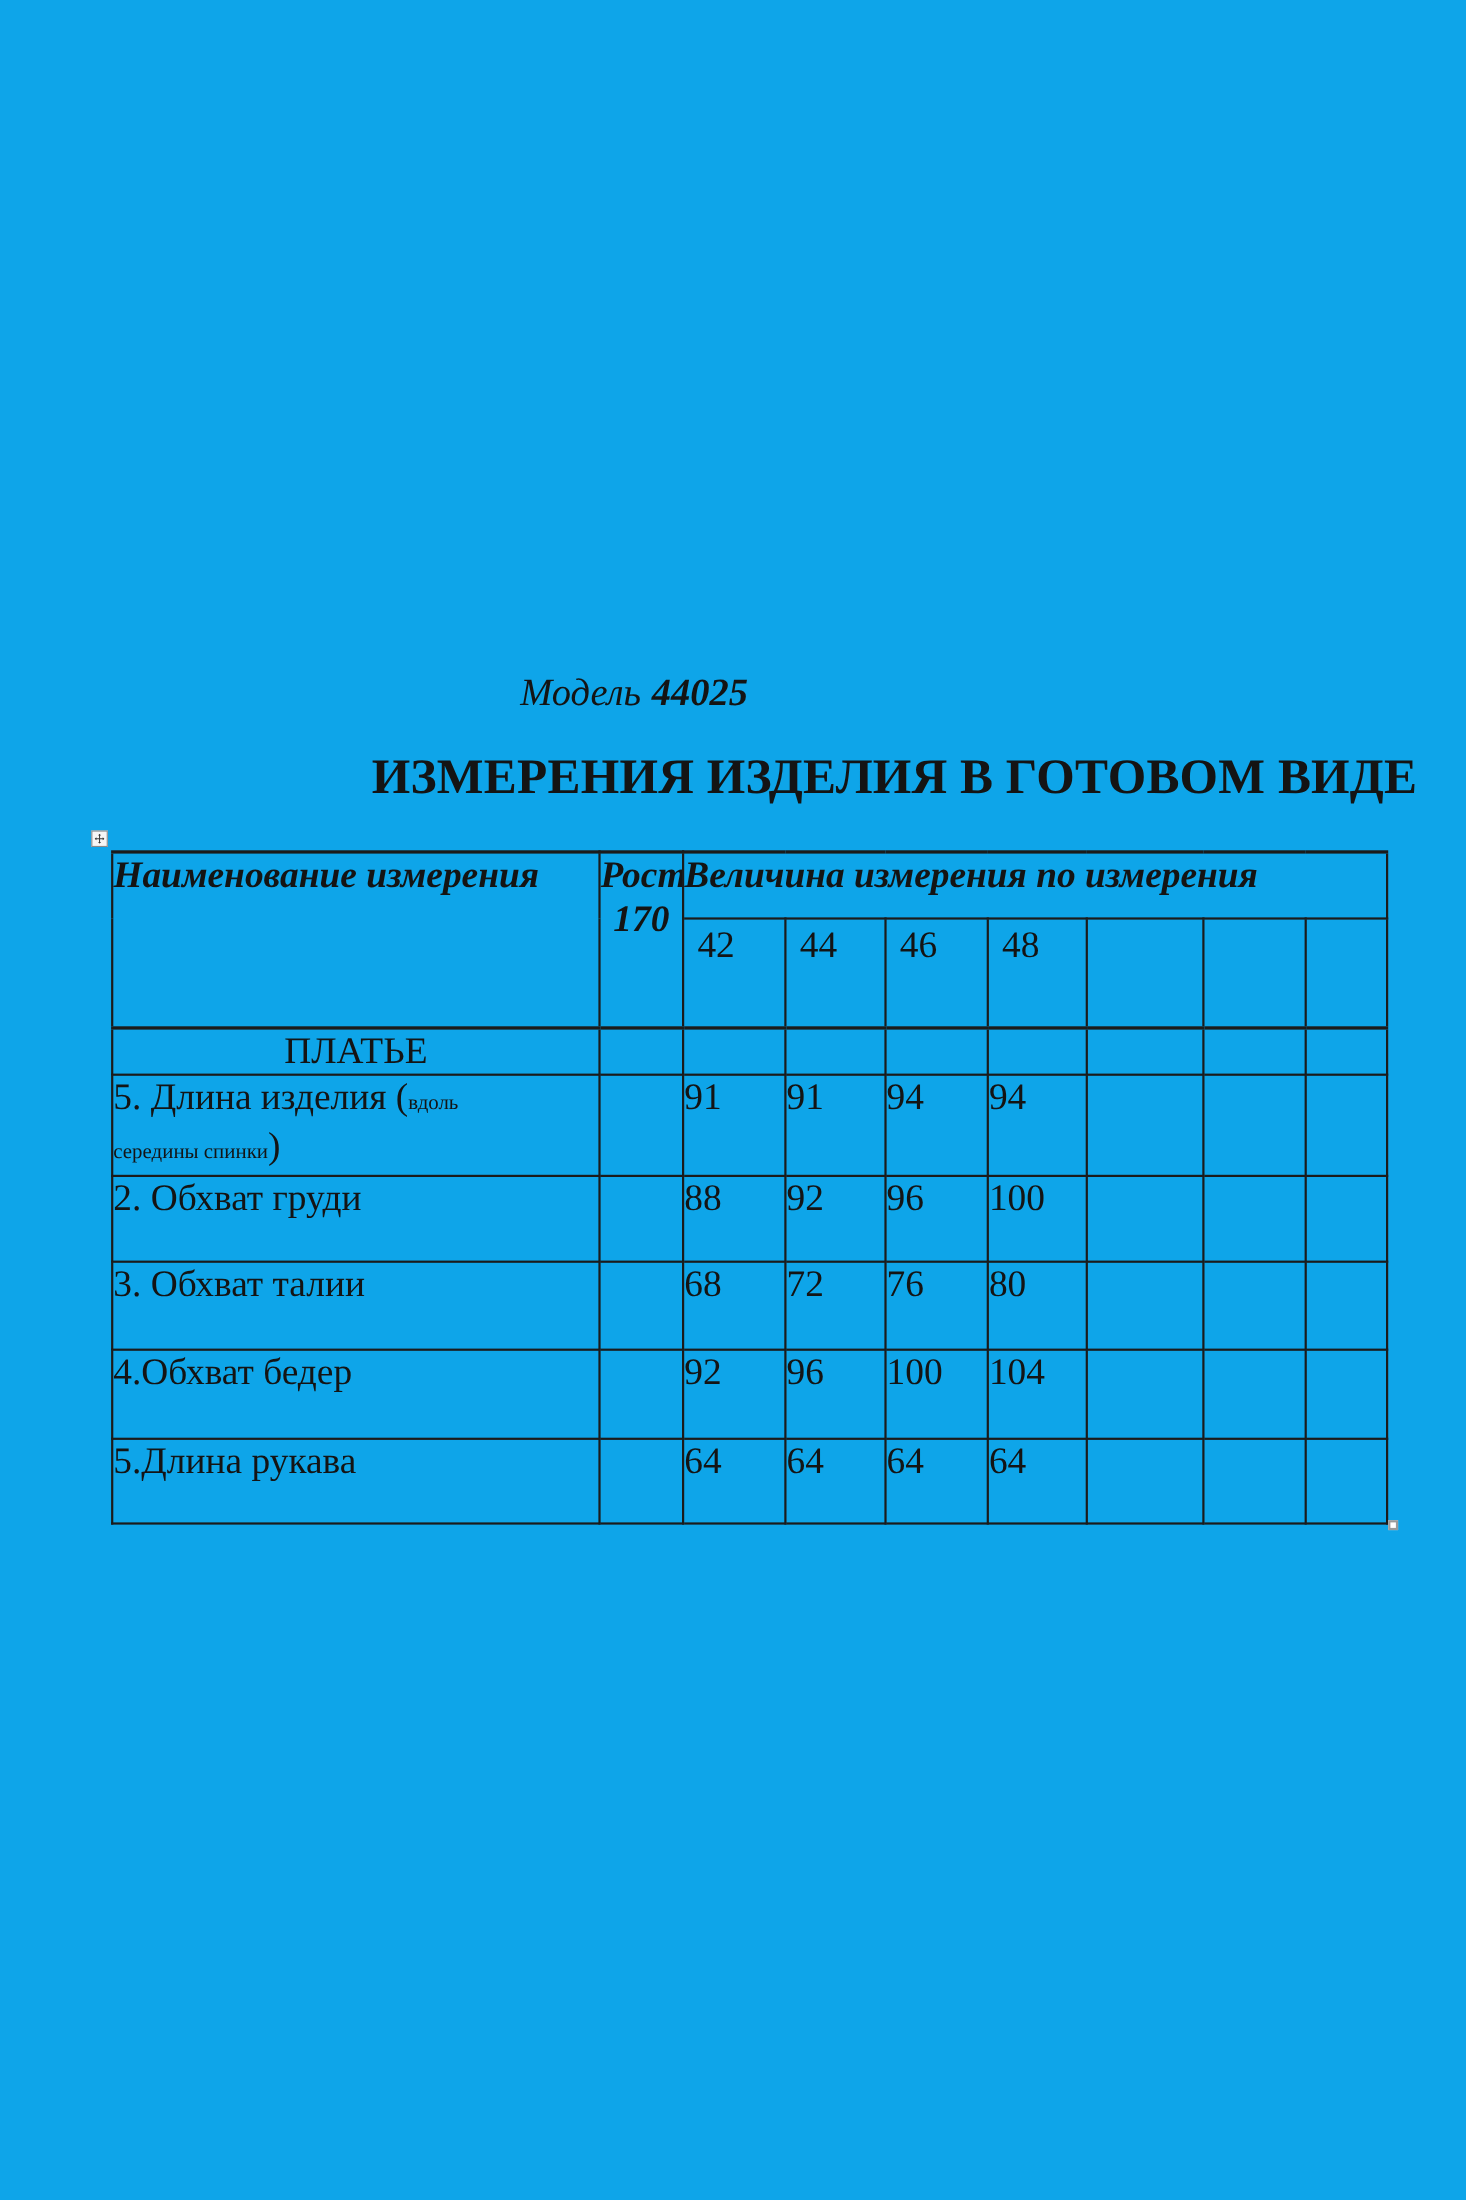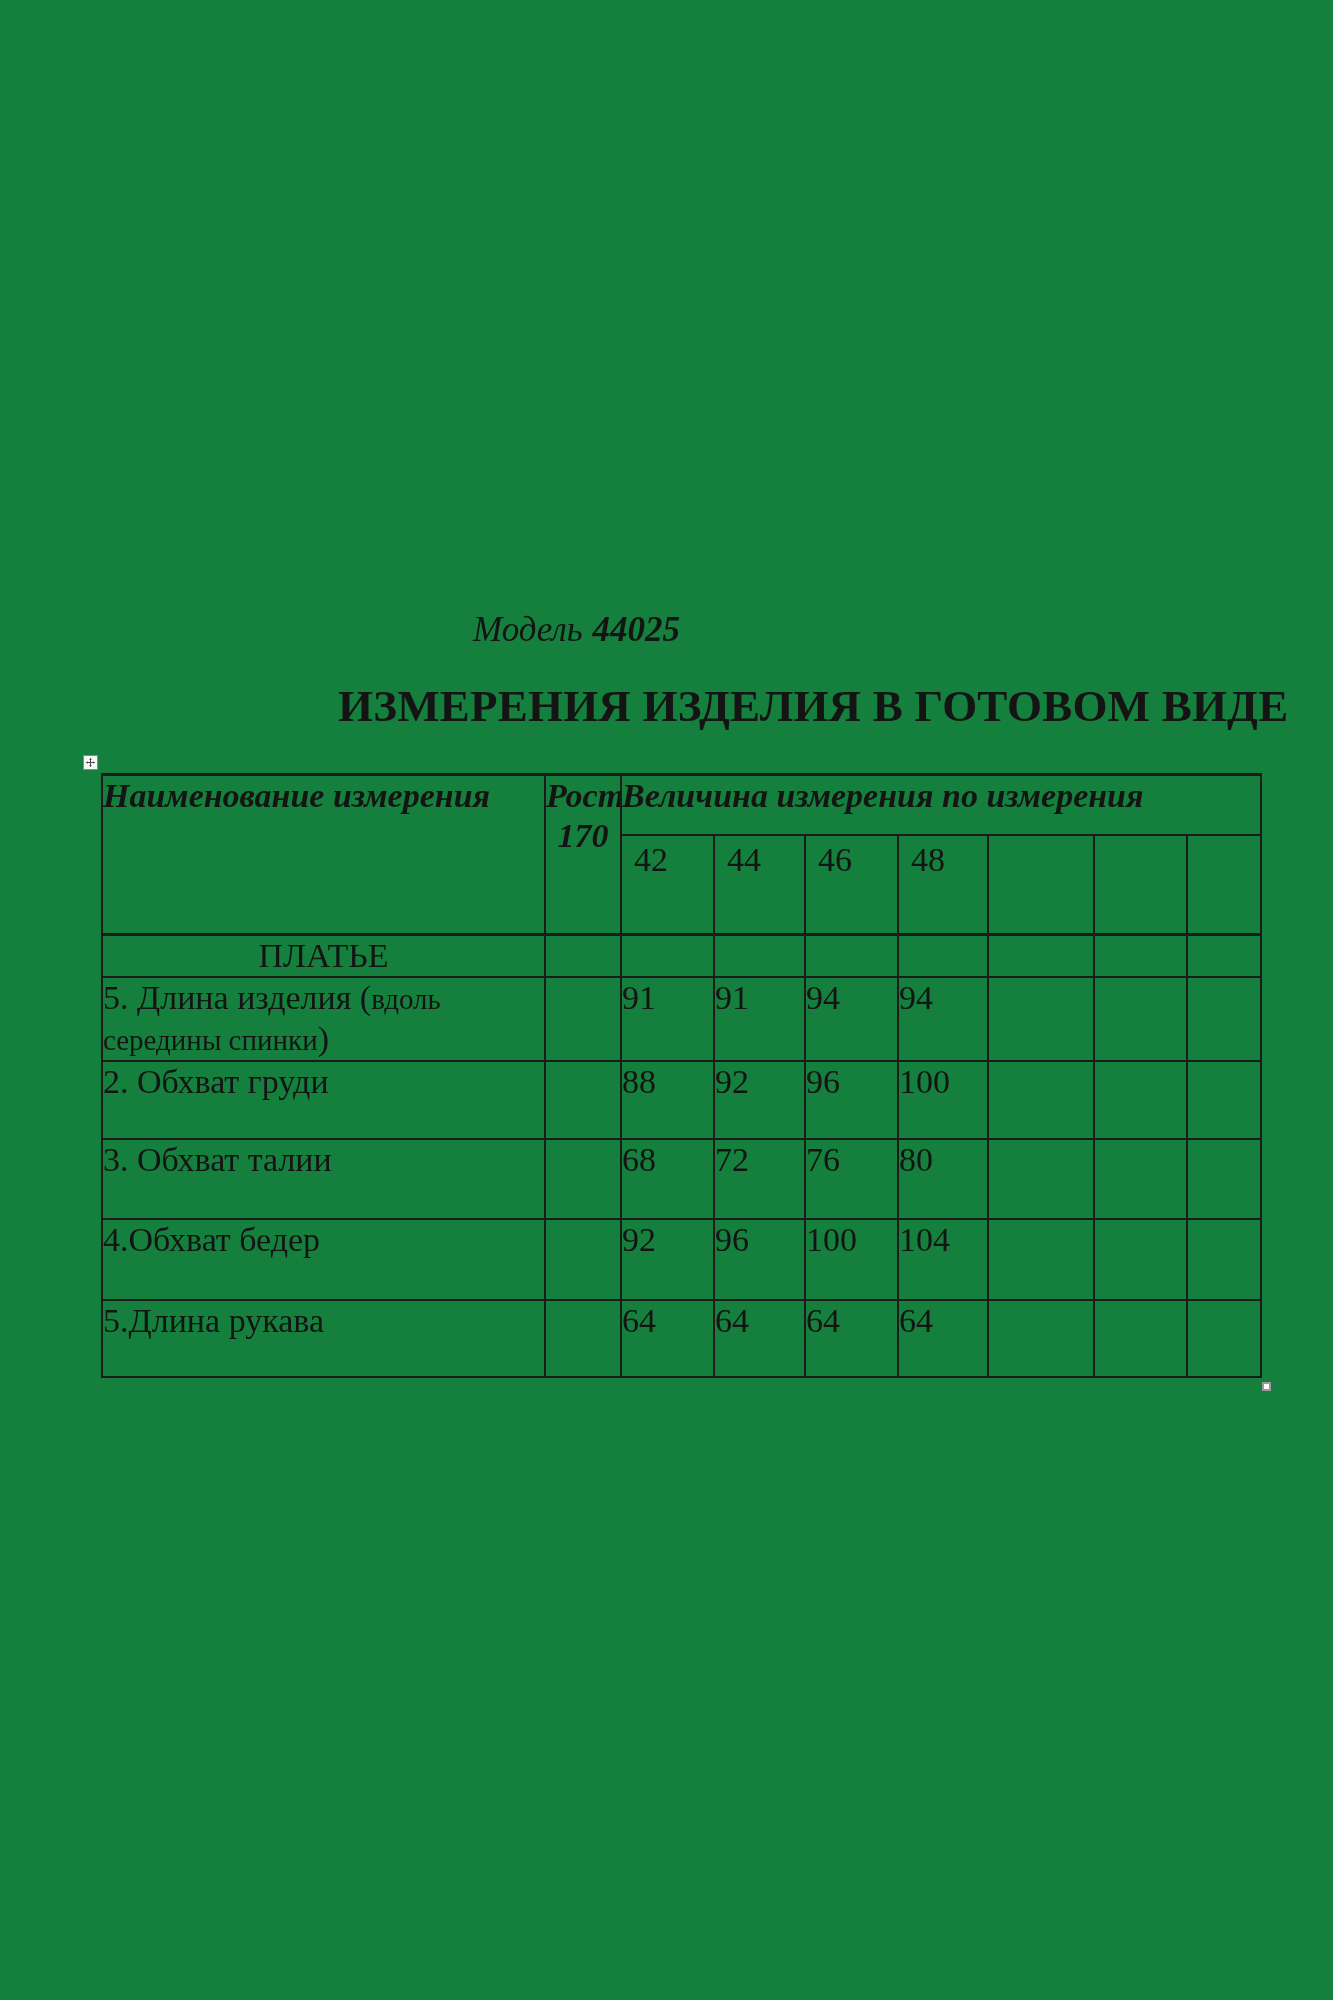--- a/index.html
+++ b/index.html
@@ -4,21 +4,21 @@
 <style>
   html,body{margin:0;padding:0;}
   body{
     width:1333px;height:2000px;
     background:#ffffff;
     font-family:"Liberation Serif","DejaVu Serif",serif;
     color:#141414;
     position:relative;
     overflow:hidden;
   }
-  .page{position:absolute;left:0;top:0;width:1333px;height:2000px;background:#15803d;}
+  .page{position:absolute;left:0;top:0;width:1333px;height:2000px;background:#0ea5e9;}
 
   
   .model-title{
     position:absolute;left:473px;top:610px;
     font-size:35px;font-style:italic;white-space:nowrap;line-height:1.15;
   }
   .model-title .num{font-weight:bold;margin-left:0.28em;}
   .doc-heading{
     position:absolute;left:338px;top:682px;margin:0;
     font-size:45px;font-weight:bold;white-space:nowrap;line-height:1.1;
@@ -82,21 +82,21 @@
     text-align:center;
     font-size:33px;line-height:37px;
     padding:2px 0 0 90px;
     border-radius:10px;
   }
 
   
   td.label{
     padding:4px 6px 0 9px;
   }
-  td.label .sm{font-size:29px;}
+  td.label .sm{font-size:19px;}
   td.val{padding:4px 0 0 12px;}
   tr.r1 td{height:76px;}
   tr.r2 td{height:76px;}
   tr.r3 td{height:78px;margin-left:32px;}
   tr.r4 td{height:79px;}
   tr.r5 td{height:75px;}
 </style>
 </head>
 <body>
 

